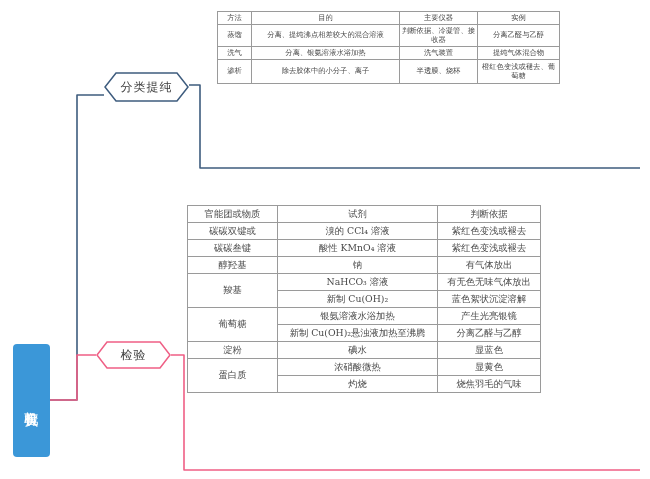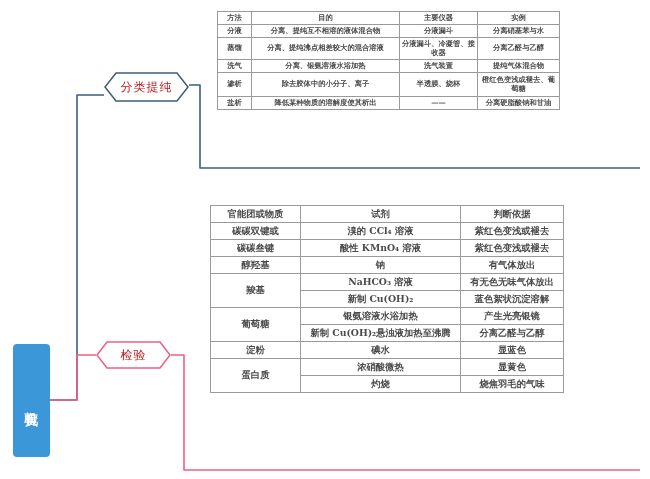--- a/index.html
+++ b/index.html
@@ -54,21 +54,21 @@
   }
 
   
   .hex {
     position: absolute;
     display: flex;
     align-items: center;
     justify-content: center;
     font-size: 12px;
     font-family: "DejaVu Serif", "Liberation Serif", serif;
-    color: #b91c1c;
+    color: #404040;
     background: #ffffff;
     box-sizing: border-box;
   }
   .hex svg {
     position: absolute;
     left: 0; top: 0;
   }
   .hex span {
     position: relative;
     z-index: 2;
@@ -93,36 +93,36 @@
     border-collapse: collapse;
     table-layout: fixed;
     background: #ffffff;
   }
   table.mm td, table.mm th {
     border: 1px solid #9a9a9a;
     text-align: center;
     vertical-align: middle;
     color: #4a4a4a;
     font-family: "DejaVu Serif", "Liberation Serif", serif;
-    font-weight: bold;
+    font-weight: normal;
     padding: 1px 2px;
     line-height: 1.15;
     word-break: break-all;
   }
 
   #table-purify {
     left: 217px;
     top: 11px;
     width: 342px;
     font-size: 7.3px;
   }
   #table-purify td, #table-purify th { height: 10px; }
 
   #table-identify {
-    left: 210px;
+    left: 187px;
     top: 205px;
     width: 353px;
     font-size: 9.3px;
     border-radius: 12px;
   }
   #table-identify td, #table-identify th { height: 14px; }
 
   
   #watermark {
     position: absolute;
@@ -182,49 +182,37 @@
     </colgroup>
     <thead>
       <tr>
         <th>方法</th>
         <th>目的</th>
         <th>主要仪器</th>
         <th>实例</th>
       </tr>
     </thead>
     <tbody>
-      <tr>
-        <td>分液</td>
-        <td>分离、提纯互不相溶的液体混合物</td>
-        <td>分液漏斗</td>
-        <td>分离硝基苯与水</td>
-      </tr>
       <tr style="height:22px">
         <td>蒸馏</td>
         <td>分离、提纯沸点相差较大的混合溶液</td>
-        <td>分液漏斗、冷凝管、接收器</td>
+        <td>判断依据、冷凝管、接收器</td>
         <td>分离乙醛与乙醇</td>
       </tr>
       <tr>
         <td>洗气</td>
         <td>分离、银氨溶液水浴加热</td>
         <td>洗气装置</td>
         <td>提纯气体混合物</td>
       </tr>
       <tr style="height:24px">
         <td>渗析</td>
         <td>除去胶体中的小分子、离子</td>
         <td>半透膜、烧杯</td>
         <td>橙红色变浅或褪去、葡萄糖</td>
-      </tr>
-      <tr>
-        <td>盐析</td>
-        <td>降低某种物质的溶解度使其析出</td>
-        <td>——</td>
-        <td>分离硬脂酸钠和甘油</td>
       </tr>
     </tbody>
   </table>
 
   <table class="mm" id="table-identify">
     <colgroup>
       <col style="width:90px">
         <col style="width:160px">
         <col style="width:103px">
     </colgroup>

